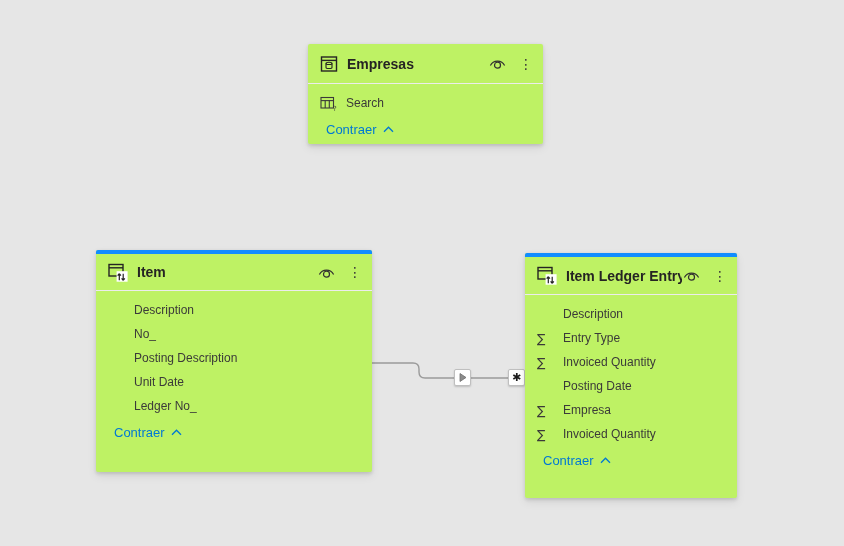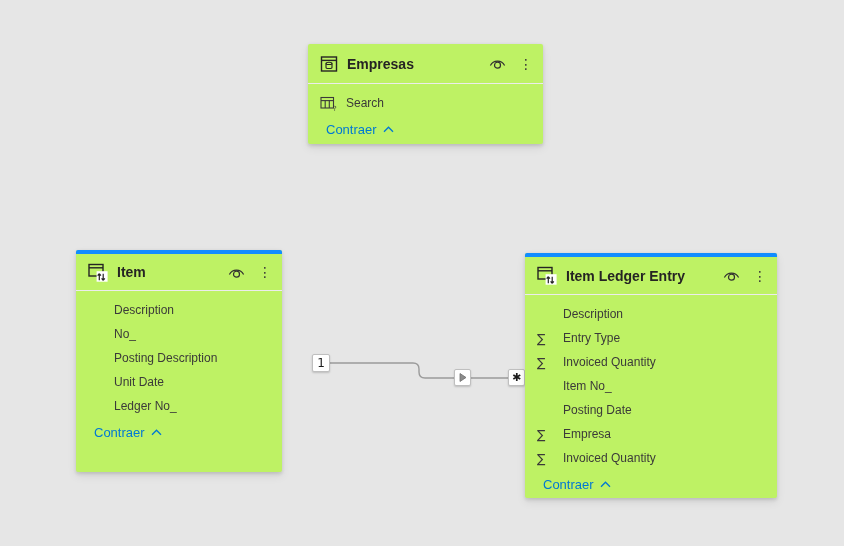--- a/index.html
+++ b/index.html
@@ -137,21 +137,21 @@
 </div>
       <div class="collapse-row">
         <span>Contraer</span>
         <svg width="11" height="7" viewBox="0 0 11 7">
           <polyline points="1,5.8 5.5,1.2 10,5.8" fill="none" stroke="#0078D4" stroke-width="1.3"></polyline>
         </svg>
       </div>
     </div>
   </div>
 
-  <div class="card" style="left:76px; top:250px; width:206px; height:222px;">
+  <div class="card" style="left:96px; top:250px; width:276px; height:222px;">
     <div class="accent-bar"></div>
     <div class="card-header" style="height:37px;">
       <span class="hdr-icon">
         <svg width="20" height="19" viewBox="0 0 20 19">
           <g fill="none" stroke="#252423" stroke-width="1.4">
             <rect x="1" y="1.5" width="14" height="11.5"></rect>
             <line x1="1" y1="4.8" x2="15" y2="4.8"></line>
           </g>
           <rect x="8.6" y="8.2" width="11" height="10.5" fill="#ffffff"></rect>
           <g fill="none" stroke="#252423" stroke-width="1.2">
@@ -199,21 +199,21 @@
 </div>
       <div class="collapse-row">
         <span>Contraer</span>
         <svg width="11" height="7" viewBox="0 0 11 7">
           <polyline points="1,5.8 5.5,1.2 10,5.8" fill="none" stroke="#0078D4" stroke-width="1.3"></polyline>
         </svg>
       </div>
     </div>
   </div>
 
-  <div class="card" style="left:525px; top:253px; width:252px; height:245px;">
+  <div class="card" style="left:525px; top:253px; width:212px; height:245px;">
     <div class="accent-bar"></div>
     <div class="card-header" style="height:38px;">
       <span class="hdr-icon">
         <svg width="20" height="19" viewBox="0 0 20 19">
           <g fill="none" stroke="#252423" stroke-width="1.4">
             <rect x="1" y="1.5" width="14" height="11.5"></rect>
             <line x1="1" y1="4.8" x2="15" y2="4.8"></line>
           </g>
           <rect x="8.6" y="8.2" width="11" height="10.5" fill="#ffffff"></rect>
           <g fill="none" stroke="#252423" stroke-width="1.2">
@@ -241,24 +241,20 @@
   <div class="field-row">
     <span class="field-icon">∑</span>
     <span class="field-label">Entry Type</span>
   </div>
 
   <div class="field-row">
     <span class="field-icon">∑</span>
     <span class="field-label">Invoiced Quantity</span>
   </div>
 
-  <div class="field-row">
-    <span class="field-icon"></span>
-    <span class="field-label">Item No_</span>
-  </div>
 
   <div class="field-row">
     <span class="field-icon"></span>
     <span class="field-label">Posting Date</span>
   </div>
 
   <div class="field-row">
     <span class="field-icon">∑</span>
     <span class="field-label">Empresa</span>
   </div>

